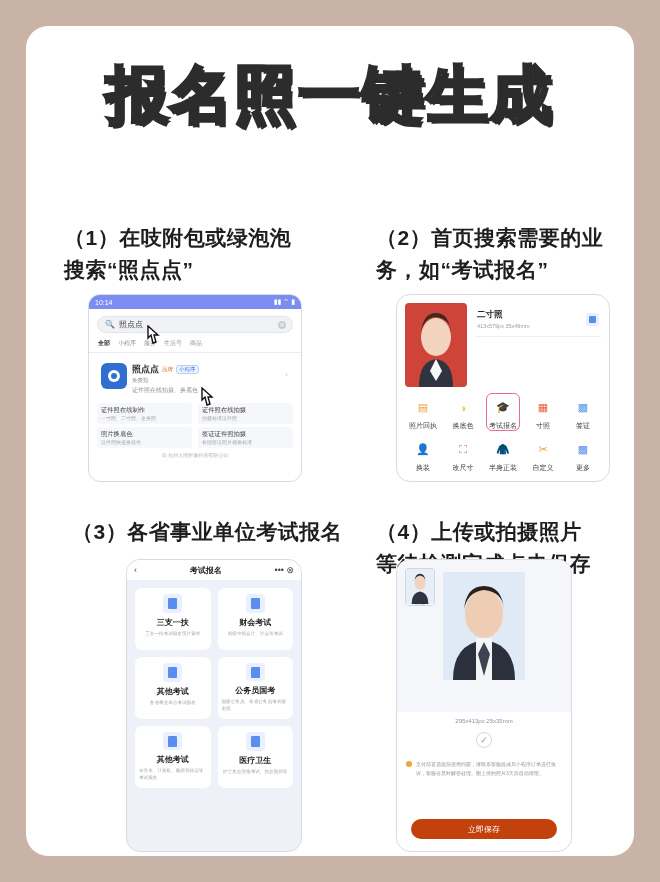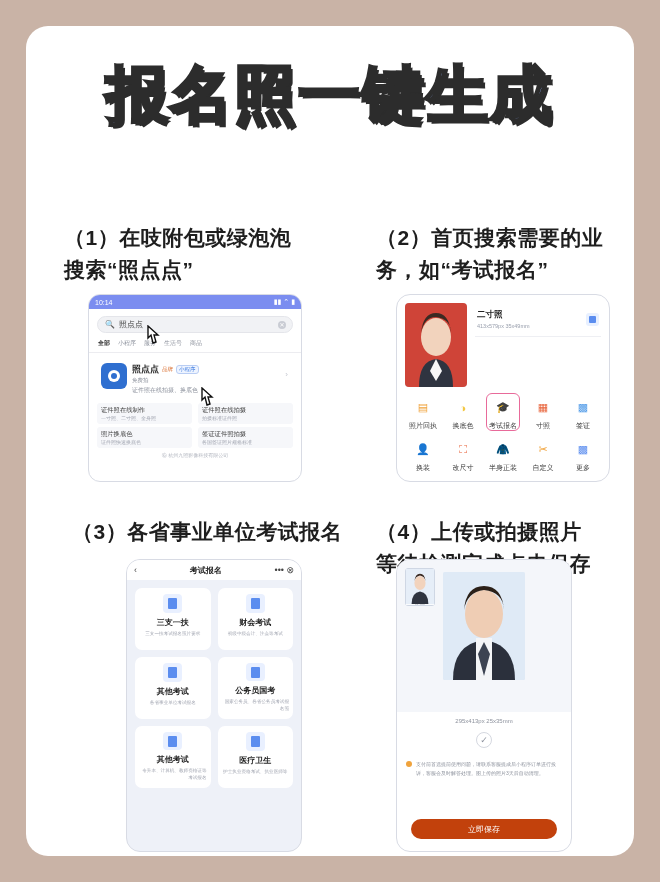--- a/index.html
+++ b/index.html
@@ -143,21 +143,21 @@
     height:20px; background:#fff; display:flex; align-items:center;
     justify-content:space-between; padding:0 7px; font-size:8px; color:#222;
     font-weight:bold;
   }
   #p3-bar .ic { font-size:9px; font-weight:normal; color:#444;}
   #p3-grid {
     display:grid; grid-template-columns:1fr 1fr; gap:7px; padding:8px 8px;
   }
   .p3-card {
     background:#fff; border-radius:7px; height:62px; padding:6px 4px;
-    text-align:right; display:flex; flex-direction:column; align-items:center;
+    text-align:left; display:flex; flex-direction:column; align-items:center;
   }
   .p3-ic { width:19px;height:19px;border-radius:4px;background:#e9f0ff;
     display:flex;align-items:center;justify-content:center;margin-bottom:4px;}
   .p3-ic i { width:9px;height:11px;background:#5b8def;border-radius:1px;display:block;}
   .p3-t { font-size:8px; font-weight:bold; color:#1f1f1f;}
   .p3-d { font-size:4.6px; color:#a3a7b2; margin-top:3px; line-height:1.5;}
   
   #phone4 { left: 370px; top: 533px; width: 176px; height: 293px; background:#fff;}
   #p4-canvas { position:relative; height:152px; background:#f4f6fa; }
   #p4-thumb {

